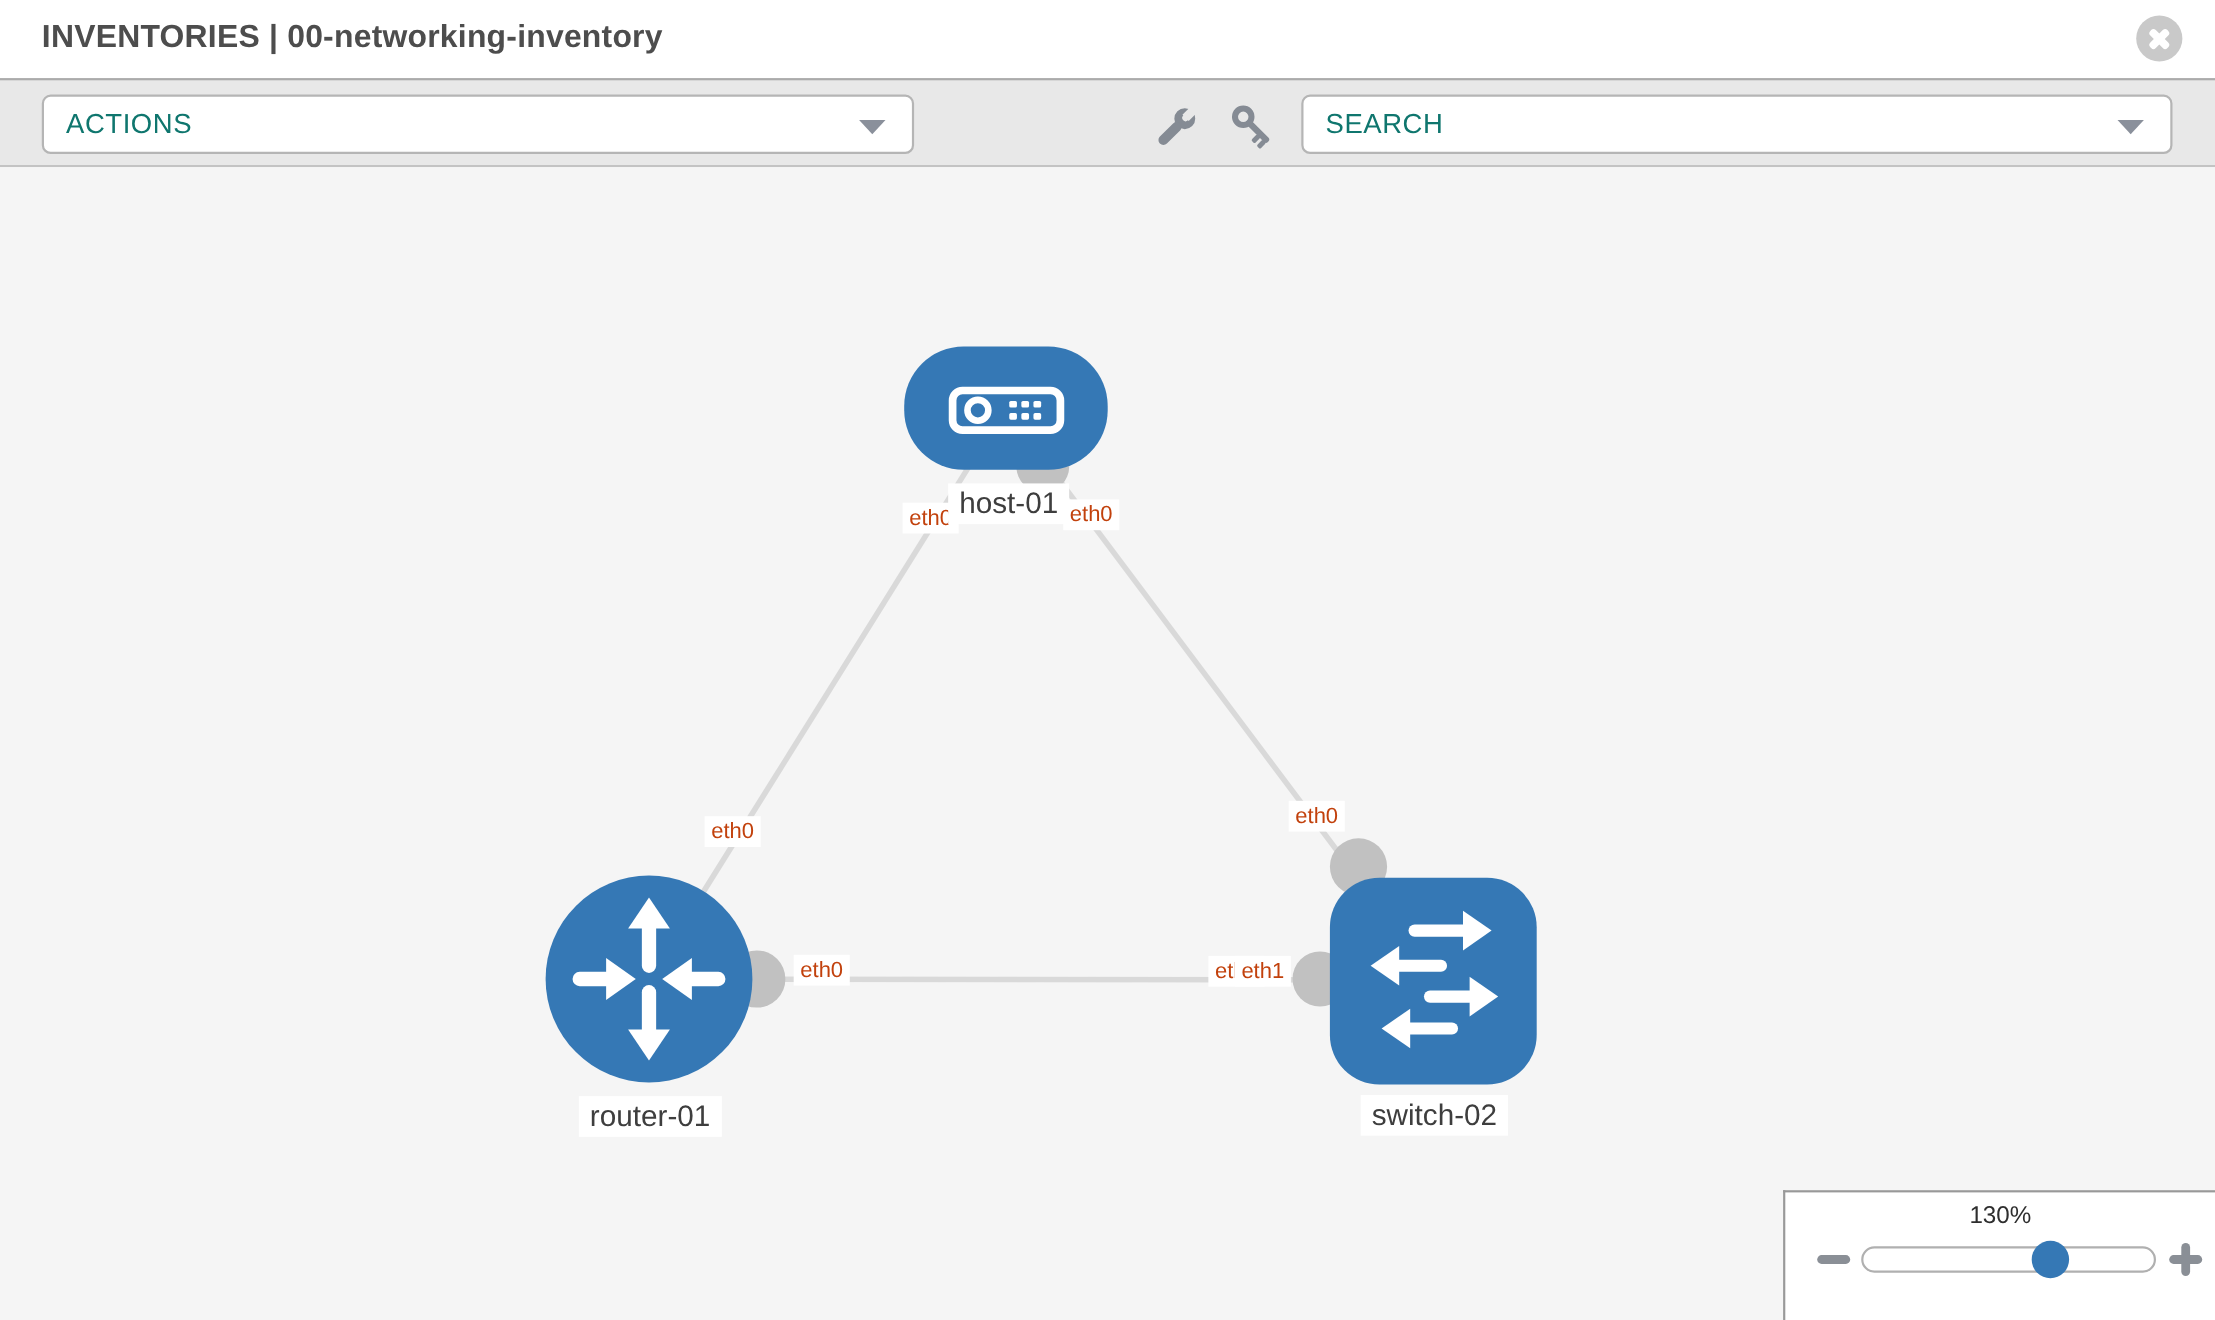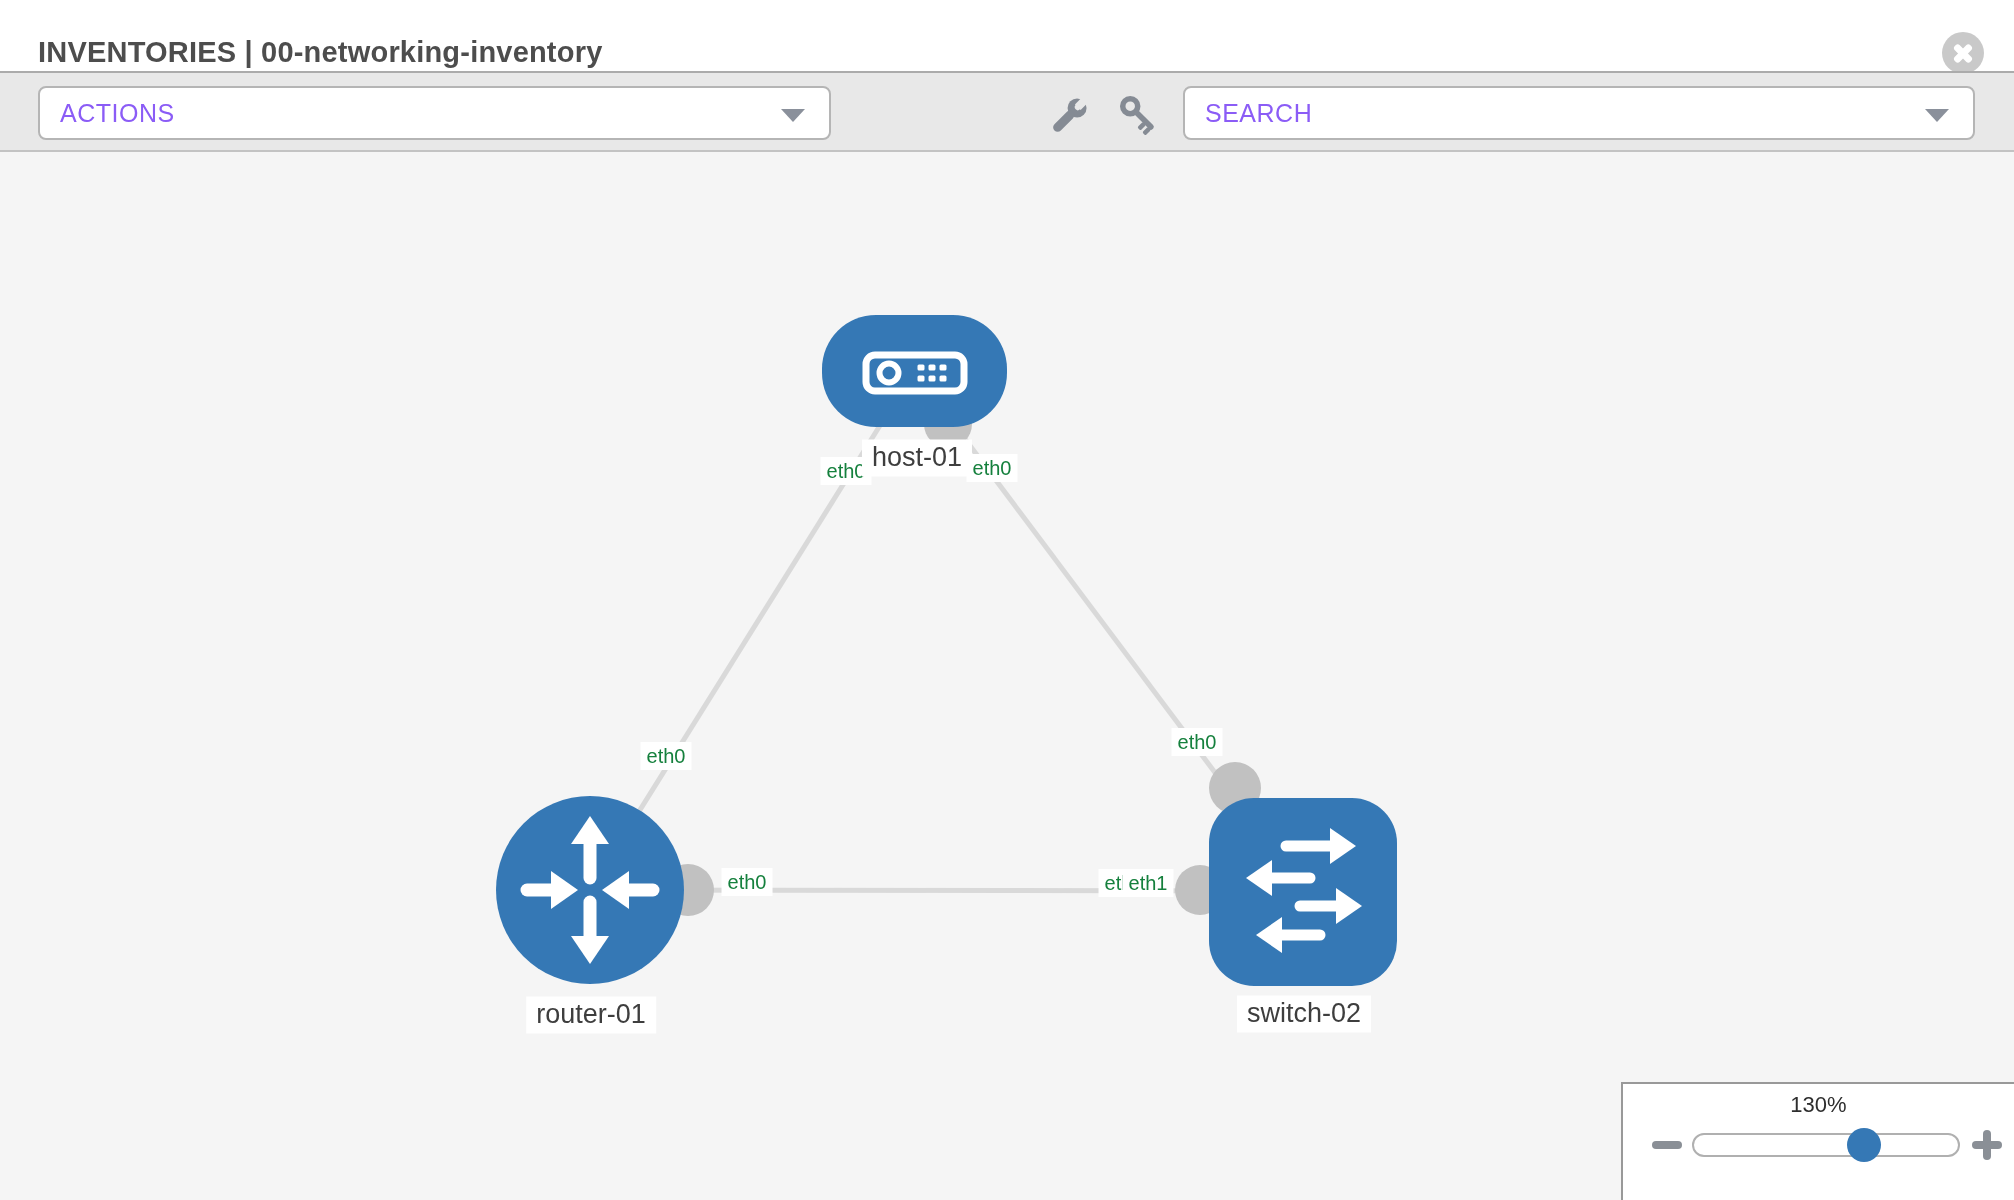--- a/index.html
+++ b/index.html
@@ -2,21 +2,21 @@
 <html><head>
 <meta charset="utf-8">
 <style>
   html,body { margin:0; padding:0; }
   body {
     position:relative; width:2014px; height:1200px; overflow:hidden;
     background:#ffffff; font-family:"Liberation Sans", sans-serif;
   }
 
   
-  .header { position:absolute; top:18px; left:0; width:2014px; height:71px; background:#ffffff; }
+  .header { position:absolute; top:0; left:0; width:2014px; height:71px; background:#ffffff; }
   .page-title {
     position:absolute; left:38px; top:18px;
     font-size:29px; font-weight:bold; color:#4d4d4d; letter-spacing:0.2px; white-space:nowrap;
   }
   .close-btn {
     position:absolute; right:30px; top:14px; width:42px; height:42px;
     border-radius:50%; background:#c9c9c9; cursor:pointer;
   }
   .close-btn .bar {
     position:absolute; left:10px; top:17.5px; width:22px; height:7px;
@@ -27,21 +27,21 @@
 
   
   .toolbar {
     position:absolute; top:71px; left:0; width:2014px; height:81px; box-sizing:border-box;
     background:#e8e8e8; border-top:2px solid #ababab; border-bottom:2px solid #c3c3c3;
   }
   .select-box {
     position:absolute; top:13px; height:54px; box-sizing:border-box;
     background:#ffffff; border:2px solid #b5b5b5; border-radius:8px;
     display:flex; align-items:center;
-    font-size:25px; color:#8b5cf6; cursor:pointer;
+    font-size:25px; color:#0f766e; cursor:pointer;
   }
   .select-box .lbl { padding-left:20px; letter-spacing:0.5px; }
   .select-box .caret {
     position:absolute; right:24px; top:21px; width:0; height:0;
     border-left:12px solid transparent; border-right:12px solid transparent;
     border-top:13px solid #8a909b;
   }
   .actions-box { left:38px;  width:793px; }
   .search-box  { left:1183px; width:792px; }
   .tool-icon { position:absolute; top:20px; width:48px; height:48px; cursor:pointer; }
@@ -50,21 +50,21 @@
 
   
   .canvas {
     position:absolute; top:152px; left:0; width:2014px; height:1048px;
     background:#f5f5f5; overflow:hidden;
   }
   svg.topo { position:absolute; left:0; top:0; }
 
   .iface-chip {
     position:absolute; transform:translate(-50%,-50%);
-    background:#ffffff; color:#15803d; font-size:20px; padding:3px 6px;
+    background:#ffffff; color:#c2410c; font-size:20px; padding:3px 6px;
     white-space:nowrap; line-height:1.1;
   }
   .node-chip {
     position:absolute; transform:translate(-50%,-50%);
     background:#ffffff; color:#3e3e3e; font-size:27px; padding:3px 10px;
     white-space:nowrap; line-height:1.15;
   }
 
   
   .zoom-panel {

